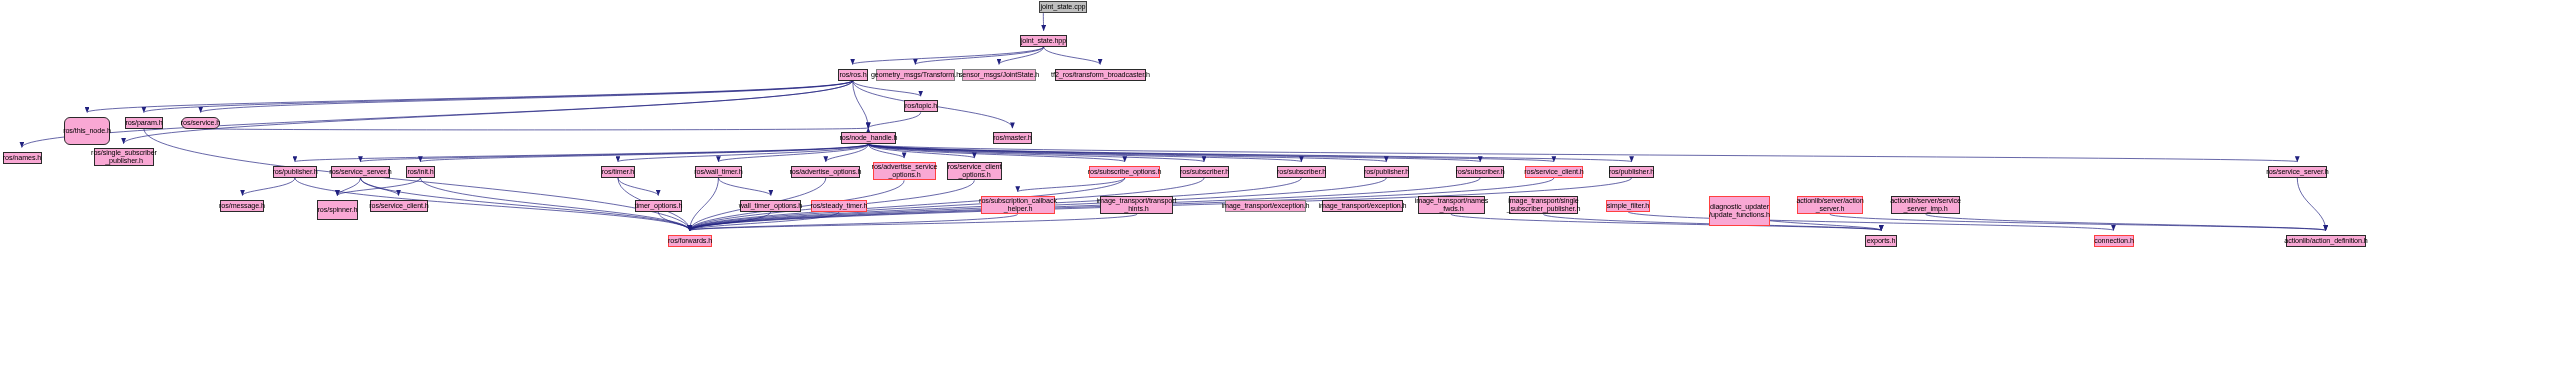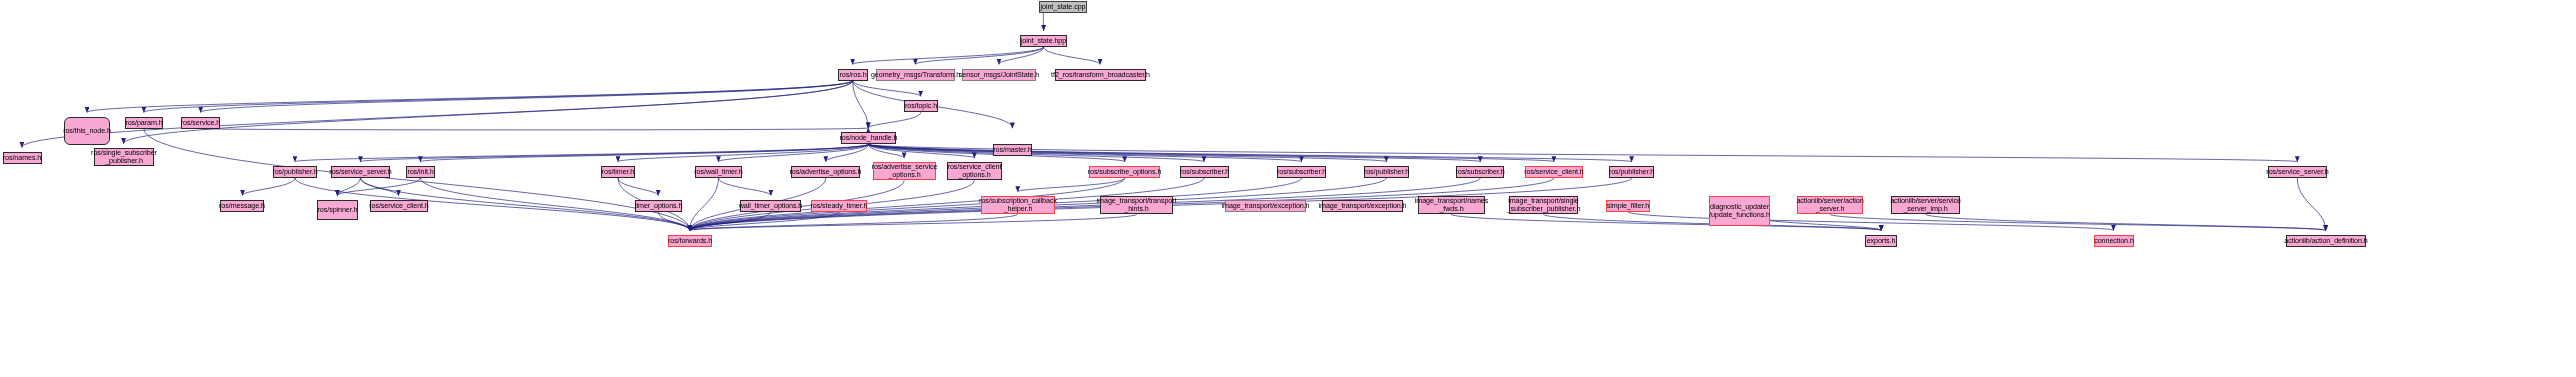--- a/index.html
+++ b/index.html
@@ -96,26 +96,26 @@
   <div id="node-layer">
       <div class="node root" style="left: 1019px; top: 1.2px; width: 48px; height: 12px; margin-left: 20px;">joint_state.cpp</div>
       <div class="node dark" style="left: 1020px; top: 35px; width: 47px; height: 12px;">joint_state.hpp</div>
       <div class="node dark" style="left: 838px; top: 69px; width: 30px; height: 12px;">ros/ros.h</div>
       <div class="node grey" style="left: 876px; top: 69px; width: 79px; height: 12px;">geometry_msgs/Transform.h</div>
       <div class="node grey" style="left: 962px; top: 69px; width: 74px; height: 12px;">sensor_msgs/JointState.h</div>
       <div class="node dark" style="left: 1055px; top: 69px; width: 91px; height: 12px;">tf2_ros/transform_broadcaster.h</div>
       <div class="node dark" style="left: 904px; top: 100px; width: 34px; height: 12px;">ros/topic.h</div>
       <div class="node dark" style="left: 64px; top: 117px; width: 46px; height: 28px; border-radius: 6px;">ros/this_node.h</div>
       <div class="node dark" style="left: 125px; top: 117px; width: 38px; height: 12px;">ros/param.h</div>
-      <div class="node dark" style="left: 181px; top: 117px; width: 39px; height: 12px;">ros/service.h</div>
+      <div class="node dark" style="left: 181px; top: 117px; width: 39px; height: 12px; border-radius: 6px;">ros/service.h</div>
       <div class="node dark" style="left: 2.5px; top: 152px; width: 39px; height: 12px;">ros/names.h</div>
       <div class="node dark" style="left: 94px; top: 148px; width: 60px; height: 18px;">ros/single_subscriber
 _publisher.h</div>
       <div class="node dark" style="left: 841px; top: 132px; width: 55px; height: 12px;">ros/node_handle.h</div>
-      <div class="node dark" style="left: 993px; top: 132px; width: 39px; height: 12px; margin-top: 12px;">ros/master.h</div>
+      <div class="node dark" style="left: 993px; top: 132px; width: 39px; height: 12px;">ros/master.h</div>
       <div class="node dark" style="left: 273px; top: 166px; width: 44px; height: 12px;">ros/publisher.h</div>
       <div class="node dark" style="left: 331px; top: 166px; width: 59px; height: 12px;">ros/service_server.h</div>
       <div class="node dark" style="left: 406px; top: 166px; width: 29px; height: 12px;">ros/init.h</div>
       <div class="node dark" style="left: 601px; top: 166px; width: 34px; height: 12px;">ros/timer.h</div>
       <div class="node dark" style="left: 695px; top: 166px; width: 47px; height: 12px;">ros/wall_timer.h</div>
       <div class="node dark" style="left: 791px; top: 166px; width: 69px; height: 12px;">ros/advertise_options.h</div>
       <div class="node red" style="left: 873px; top: 162px; width: 63px; height: 18px;">ros/advertise_service
 _options.h</div>
       <div class="node dark" style="left: 947px; top: 162px; width: 55px; height: 18px;">ros/service_client
 _options.h</div>

